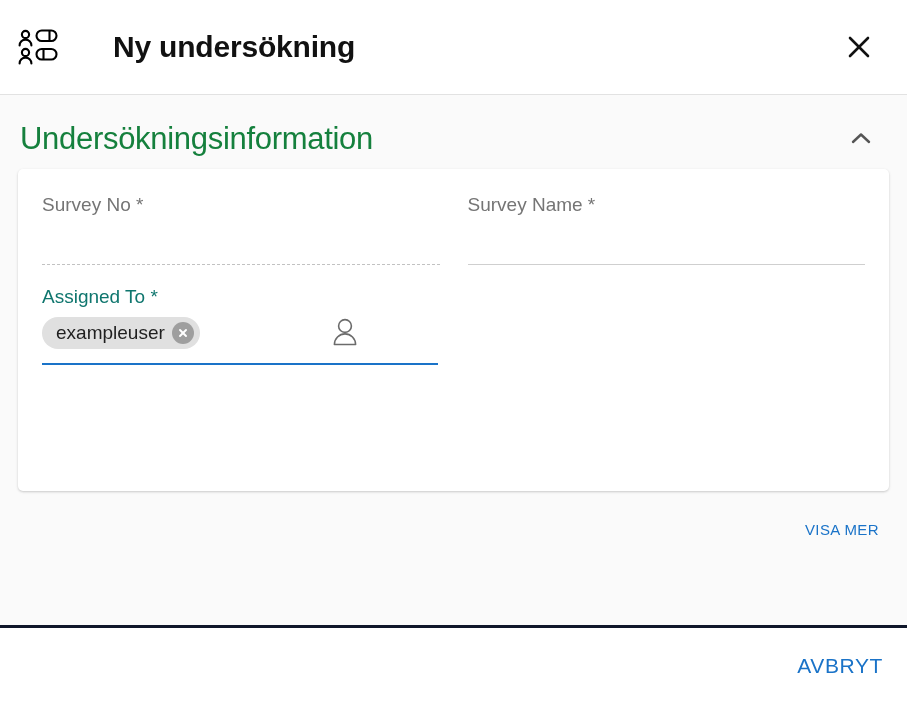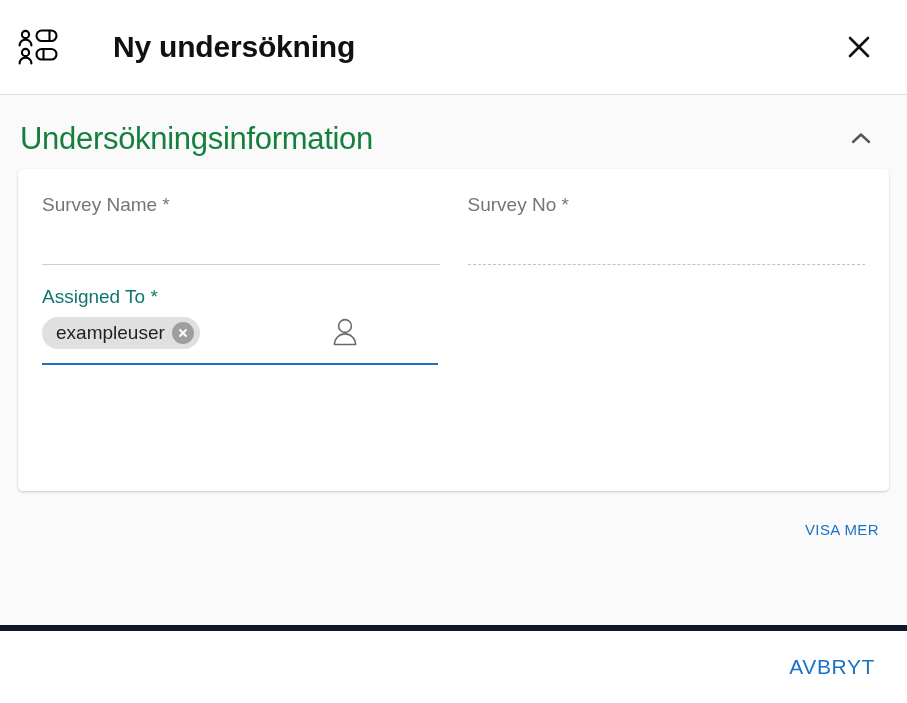--- a/index.html
+++ b/index.html
@@ -215,25 +215,25 @@
     font-weight: normal;
     padding: 4px 2px;
   }
 
   
   .dialog-footer {
     height: 78px;
     min-height: 78px;
     box-sizing: border-box;
     background: #ffffff;
-    border-top: 6px solid #0f172a;
+    border-top: 3px solid #0f172a;
     display: flex;
     align-items: center;
     justify-content: flex-end;
-    padding: 0 18px 0 0;
+    padding: 0 10px 0 0;
     gap: 14px;
   }
   .btn-text {
     background: none;
     border: none;
     color: #1a73c8;
     font-size: 21px;
     font-family: "Liberation Sans", sans-serif;
     letter-spacing: 0.6px;
     padding: 10px 14px;
@@ -296,31 +296,31 @@
         </svg>
       </span>
     </div>
 
     <div class="card">
 
       <div class="form-row">
 
         <div class="form-col">
           <div class="field">
+            <span class="field-label">Survey No *</span>
+            <span class="field-value"></span>
+            <span class="field-underline dotted"></span>
+          </div>
+        </div>
+
+        <div class="form-col">
+          <div class="field">
             <span class="field-label">Survey Name *</span>
             <span class="field-value"></span>
             <span class="field-underline"></span>
-          </div>
-        </div>
-
-        <div class="form-col">
-          <div class="field">
-            <span class="field-label">Survey No *</span>
-            <span class="field-value"></span>
-            <span class="field-underline dotted"></span>
           </div>
         </div>
 
       </div>
 
       <div class="form-row">
 
         <div class="form-col">
           <div class="assigned-wrap">
             <span class="field-label focused">Assigned To *</span>

